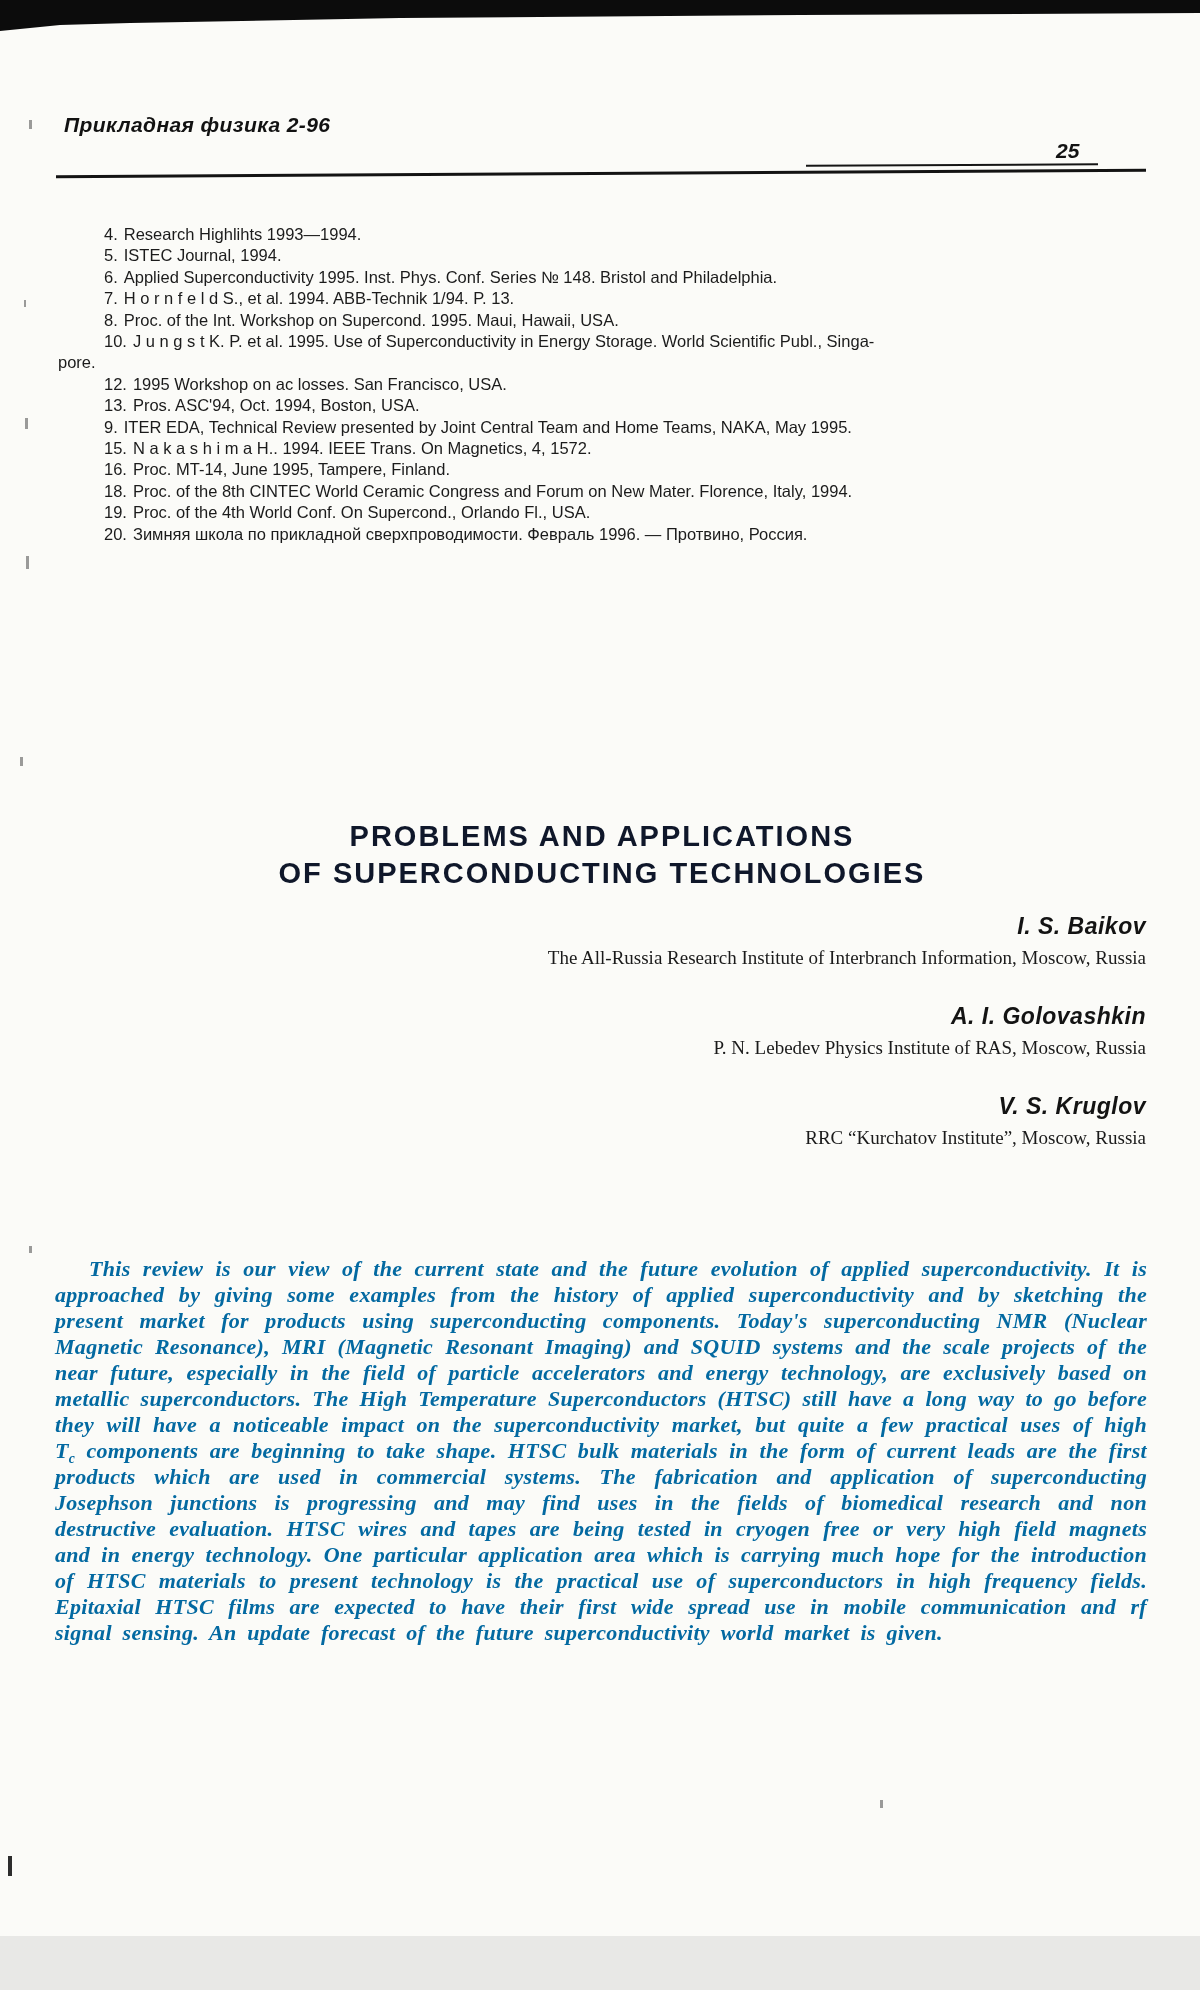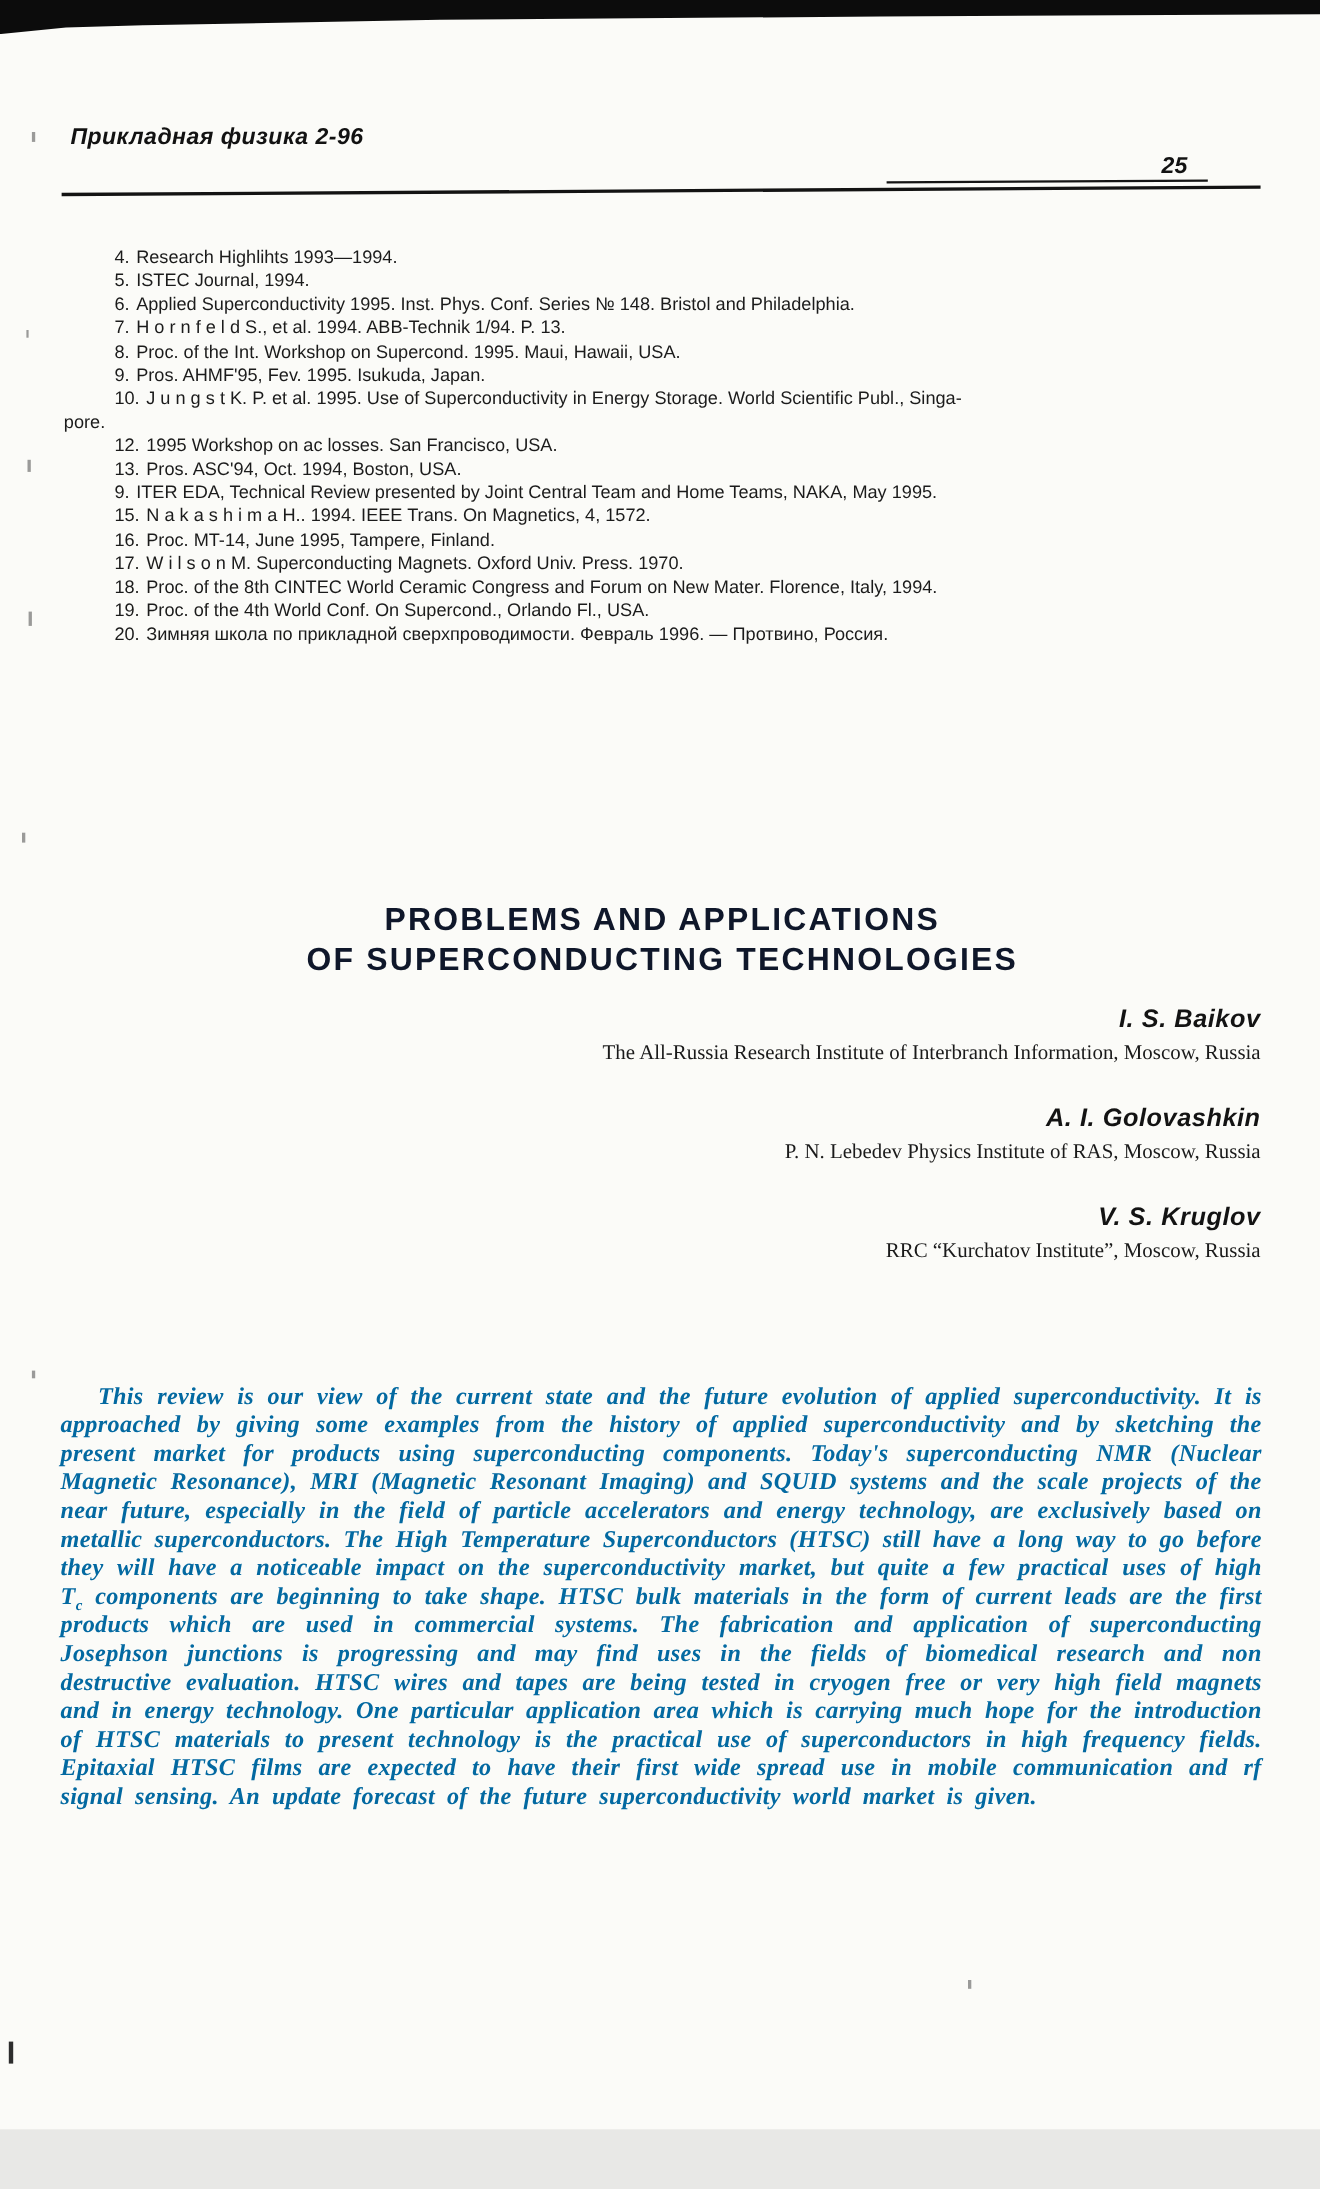--- a/index.html
+++ b/index.html
@@ -102,29 +102,27 @@
   <div class="page-number">25</div>
   <div class="page-number-underline"></div>
   <div class="header-rule"></div>
 
   <div class="references">
     <div class="ref"><span class="ref-num">4.</span><span class="ref-text">Research Highlihts 1993—1994.</span></div>
     <div class="ref"><span class="ref-num">5.</span><span class="ref-text">ISTEC Journal, 1994.</span></div>
     <div class="ref"><span class="ref-num">6.</span><span class="ref-text">Applied Superconductivity 1995. Inst. Phys. Conf. Series № 148. Bristol and Philadelphia.</span></div>
     <div class="ref"><span class="ref-num">7.</span><span class="ref-text">H o r n f e l d  S., et al. 1994. ABB-Technik 1/94. P. 13.</span></div>
     <div class="ref"><span class="ref-num">8.</span><span class="ref-text">Proc. of the Int. Workshop on Supercond. 1995. Maui, Hawaii, USA.</span></div>
-    <div class="ref"><span class="ref-num">9.</span><span class="ref-text">Pros. AHMF'95,  Fev. 1995. Isukuda, Japan.</span></div>
     <div class="ref"><span class="ref-num">10.</span><span class="ref-text">J u n g s t  K. P. et al. 1995. Use of Superconductivity in Energy Storage. World Scientific Publ., Singa-
 pore.</span></div>
     <div class="ref"><span class="ref-num">12.</span><span class="ref-text">1995 Workshop on ac losses. San Francisco, USA.</span></div>
     <div class="ref"><span class="ref-num">13.</span><span class="ref-text">Pros. ASC'94,  Oct. 1994, Boston, USA.</span></div>
     <div class="ref"><span class="ref-num">9.</span><span class="ref-text">ITER EDA, Technical Review presented by Joint Central Team and Home Teams, NAKA, May 1995.</span></div>
     <div class="ref"><span class="ref-num">15.</span><span class="ref-text">N a k a s h i m a  H.. 1994. IEEE Trans. On Magnetics, 4, 1572.</span></div>
     <div class="ref"><span class="ref-num">16.</span><span class="ref-text">Proc. MT-14, June 1995, Tampere, Finland.</span></div>
-    <div class="ref"><span class="ref-num">17.</span><span class="ref-text">W i l s o n  M. Superconducting Magnets. Oxford Univ. Press. 1970.</span></div>
     <div class="ref"><span class="ref-num">18.</span><span class="ref-text">Proc. of the 8th CINTEC World Ceramic Congress and Forum on New Mater. Florence, Italy, 1994.</span></div>
     <div class="ref"><span class="ref-num">19.</span><span class="ref-text">Proc. of the 4th World Conf. On Supercond., Orlando Fl., USA.</span></div>
     <div class="ref"><span class="ref-num">20.</span><span class="ref-text">Зимняя школа по прикладной сверхпроводимости. Февраль 1996. — Протвино, Россия.</span></div>
   </div>
 
   <div class="article-title">
     <div>PROBLEMS AND APPLICATIONS</div>
     <div>OF SUPERCONDUCTING TECHNOLOGIES</div>
   </div>
 

